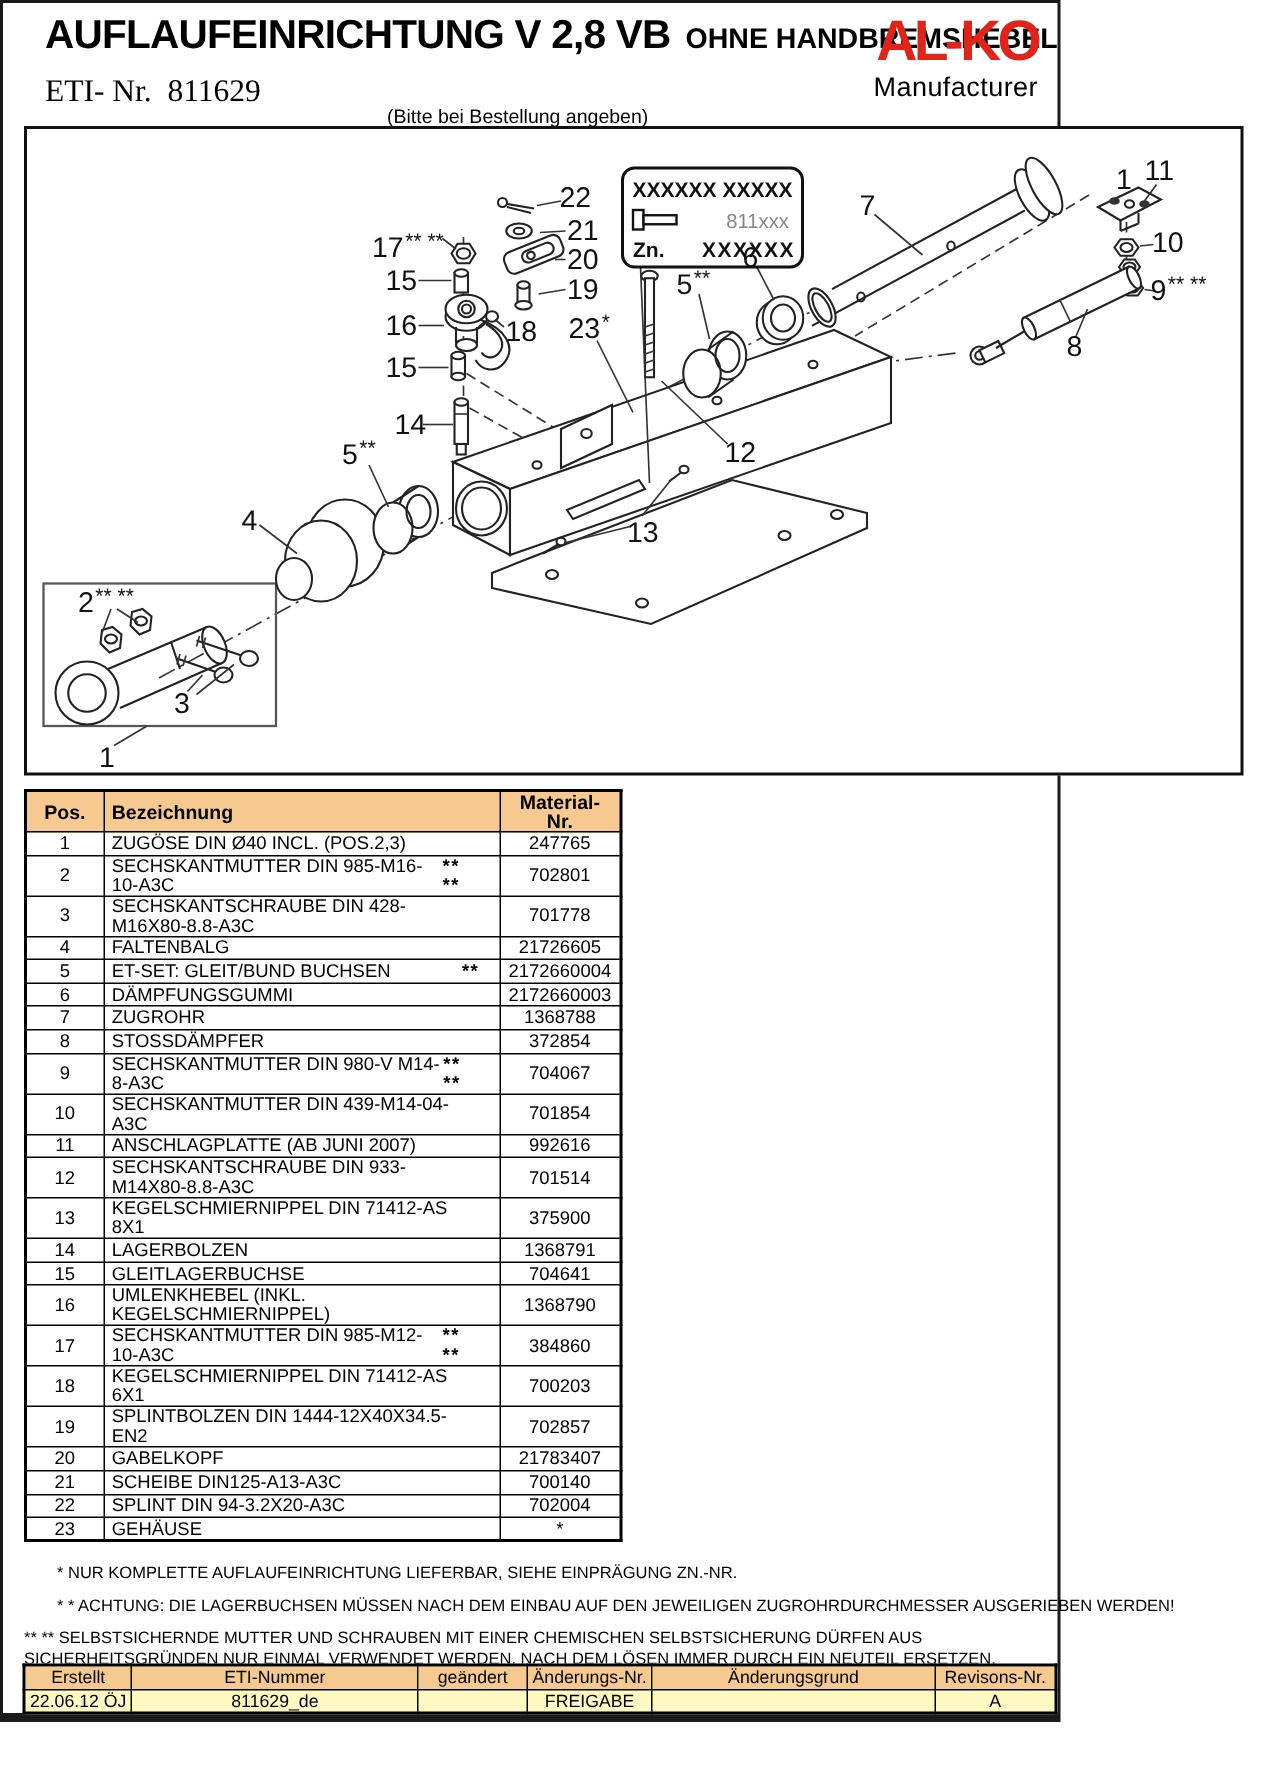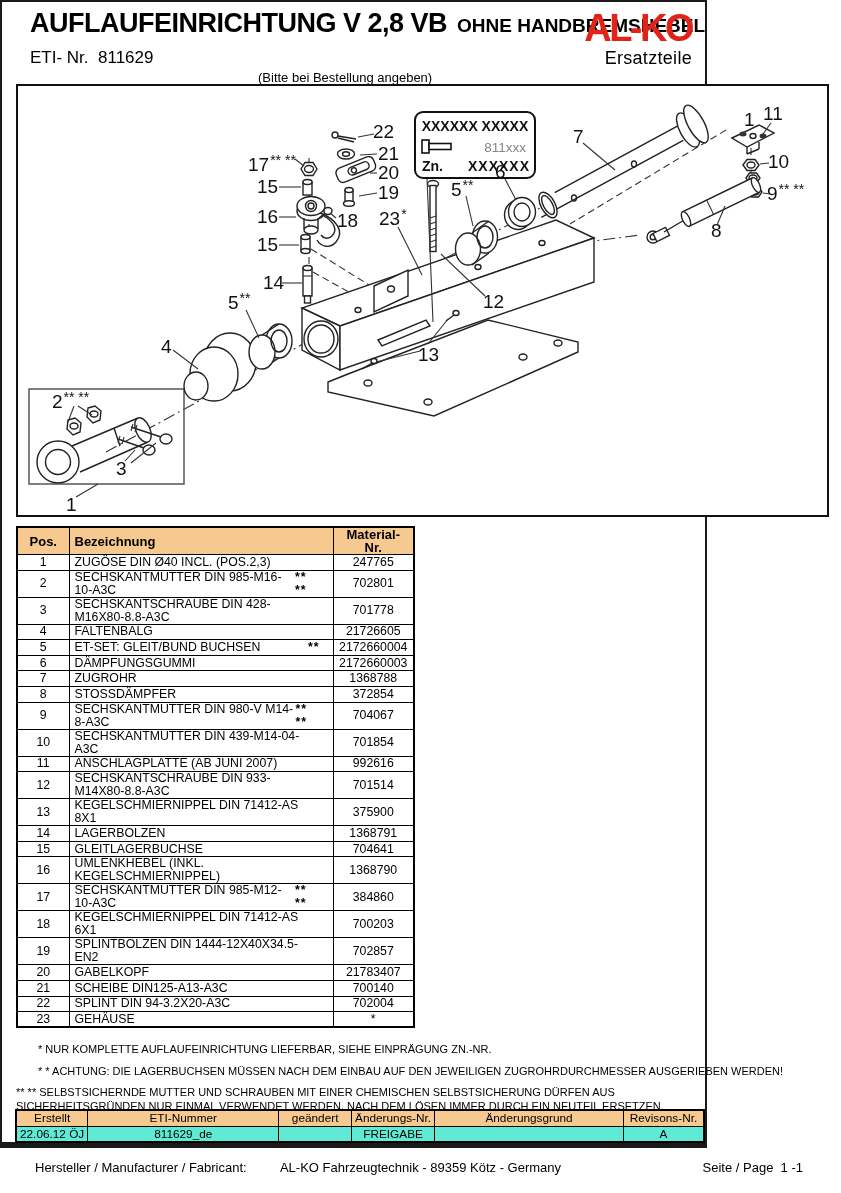--- a/index.html
+++ b/index.html
@@ -9,21 +9,21 @@
   .page{ position:relative; width:841px; height:1193px; background:#fff; overflow:hidden; }
   .sheet{ position:absolute; left:0; top:0; width:707px; height:1148px;
           border:2px solid var(--ink); border-bottom:6px solid var(--ink); background:#fff; }
 
   
   .hdr{ position:absolute; left:28px; top:6px; width:660px; }
   .title-row{ display:flex; align-items:baseline; gap:10px; }
   .title{ font-size:27px; font-weight:bold; letter-spacing:-0.5px; white-space:nowrap; }
   .subtitle{ font-size:19px; font-weight:bold; white-space:nowrap; }
   .eti-row{ position:relative; margin-top:9px; height:24px; }
-  .eti{ font-size:17px; white-space:pre; }
+  .eti{ font-size:21px; white-space:pre;font-family:Liberation Serif, serif; }
   .order-note{ position:absolute; left:228px; top:6px; font-size:13px;margin-top:16px; }
   .logo{ position:absolute; right:13px; top:8px; width:160px; text-align:right; }
   .brand{ font-size:38px; font-weight:bold; letter-spacing:-2.5px; color:var(--red); line-height:36px; }
   .brand-sub{ font-size:18px; margin-top:2px; letter-spacing:0.3px; }
 
   
   .diagram{ position:absolute; left:14px; top:82px; width:813px; height:433px; border:2px solid #111; background:#fff; }
   .diagram svg{ display:block; }
   .p{ fill:#fff; stroke:#222; stroke-width:1.4; }
   .ln{ fill:none; stroke:#222; stroke-width:1.4; }
@@ -46,21 +46,21 @@
   td.c-name{ }
   td.c-name .cellwrap{ display:flex; justify-content:space-between; }
   td.c-name .marks{ padding-right:8px; font-weight:bold; letter-spacing:1px; }
 
   
   .footnotes{ position:absolute; left:14px; top:1041px; width:813px; font-size:11px; }
   .fn{ white-space:pre-line; line-height:13.5px; margin-bottom:8px; }
   .fn.indent{ padding-left:22px; }
 
   
-  .rev-table{ position:absolute; left:13px; top:1107px; border-collapse:collapse; border:2px solid #000; background:#5eead4; table-layout:fixed; }
+  .rev-table{ position:absolute; left:13px; top:1107px; border-collapse:collapse; border:2px solid #000; background:#fef9c3; table-layout:fixed; }
   .rev-table th,.rev-table td{ border:1px solid #000; font-size:11.8px; font-weight:normal; text-align:center; padding:0 3px; overflow:hidden; white-space:nowrap; }
   .rev-table th{ background:var(--orange); height:16px; }
   .rev-table td{ height:15px; }
 
   
   .footer{ position:absolute; left:0; top:1160px; width:841px; height:30px; font-size:13px; }
   .footer .f-left{ position:absolute; left:35px; }
   .footer .f-center{ position:absolute; left:0; width:100%; text-align:center; }
   .footer .f-right{ position:absolute; right:38px; white-space:pre; }
 </style>
@@ -75,21 +75,21 @@
         <span class="title">AUFLAUFEINRICHTUNG V 2,8 VB</span>
         <span class="subtitle">OHNE HANDBREMSHEBEL</span>
       </div>
       <div class="eti-row">
         <span class="eti">ETI- Nr.  811629</span>
         <span class="order-note">(Bitte bei Bestellung angeben)</span>
       </div>
     </div>
     <div class="logo">
       <div class="brand">AL-KO</div>
-      <div class="brand-sub">Ersatzteile</div>
+      <div class="brand-sub">Manufacturer</div>
     </div>
 
     <div class="diagram">
       <svg width="809" height="429" viewBox="0 0 809 429">
 
         <g class="thin">
           <path class="dashdot" d="M88,366 L296,252"></path>
           <path class="dashdot" d="M428,172 L524,121"></path>
           <path class="dashdot" d="M498,165 L622,149"></path>
           <path class="dash" d="M708,44 L552,138"></path>
@@ -606,18 +606,13 @@
             <td>811629_de</td>
             <td></td>
             <td>FREIGABE</td>
             <td></td>
             <td>A</td>
           </tr>
         </tbody>
     </table>
   </div>
 
-  <div class="footer">
-    <span class="f-left">Hersteller / Manufacturer / Fabricant:</span>
-    <span class="f-center">AL-KO Fahrzeugtechnik - 89359 Kötz - Germany</span>
-    <span class="f-right">Seite / Page  1 -1</span>
-  </div>
 </div>
 
 </body></html>

